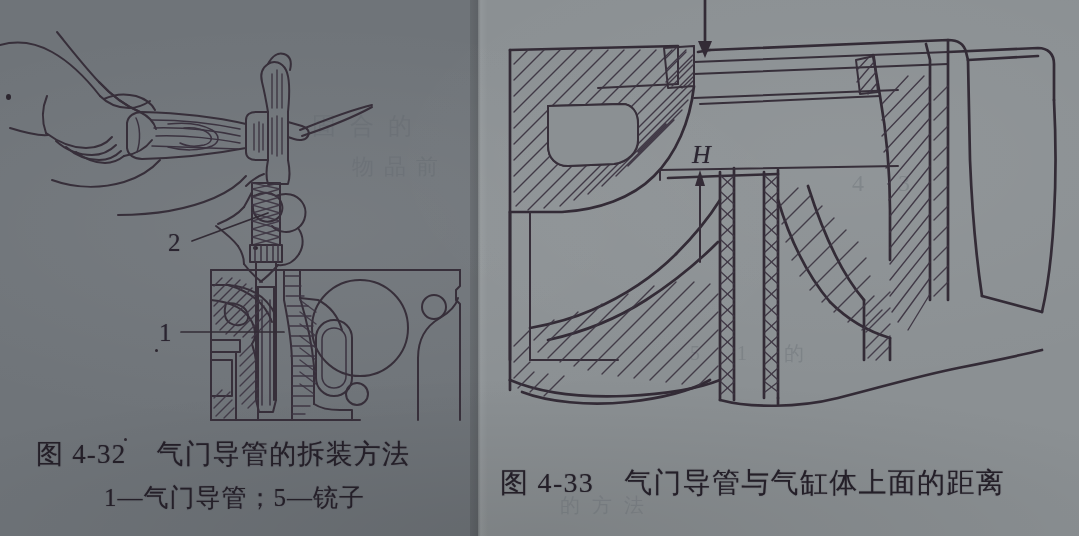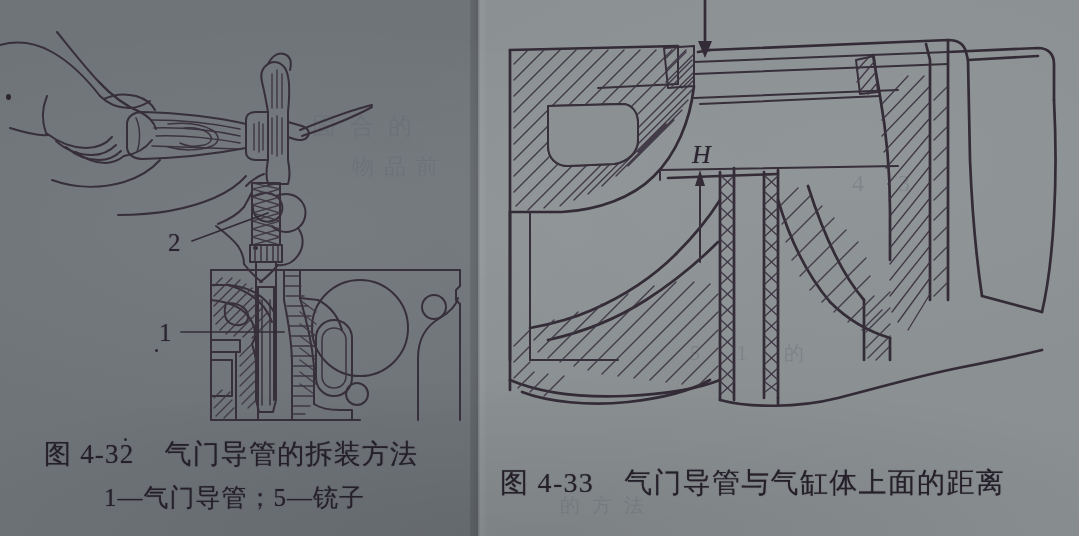--- a/index.html
+++ b/index.html
@@ -38,21 +38,21 @@
   .ln-thick{fill:none;stroke:#332b36;stroke-width:2.7;stroke-linecap:round;stroke-linejoin:round;}
 
   
   .cap{
     position:absolute;
     color:#241f28;
     white-space:nowrap;
     font-family:"Liberation Serif","DejaVu Serif",serif;
     text-shadow:0 0 1.1px rgba(40,35,45,.55);
   }
-  #cap-left-main{left:44px;top:436px;font-size:27px;letter-spacing:1.2px;text-align:center;}
+  #cap-left-main{left:36px;top:436px;font-size:27px;letter-spacing:1.2px;text-align:center;}
   #cap-left-sub{left:104px;top:481px;font-size:25px;letter-spacing:1.0px;}
   #cap-right-main{left:500px;top:433px;font-size:28px;letter-spacing:1.3px;margin-top:31px;}
   .cap .sp-wide{display:inline-block;width:30px;}
 
   
   .callout{
     position:absolute;color:#2a2430;
     font-family:"Liberation Serif",serif;font-size:25px;
     text-shadow:0 0 1px rgba(40,35,45,.5);
   }

